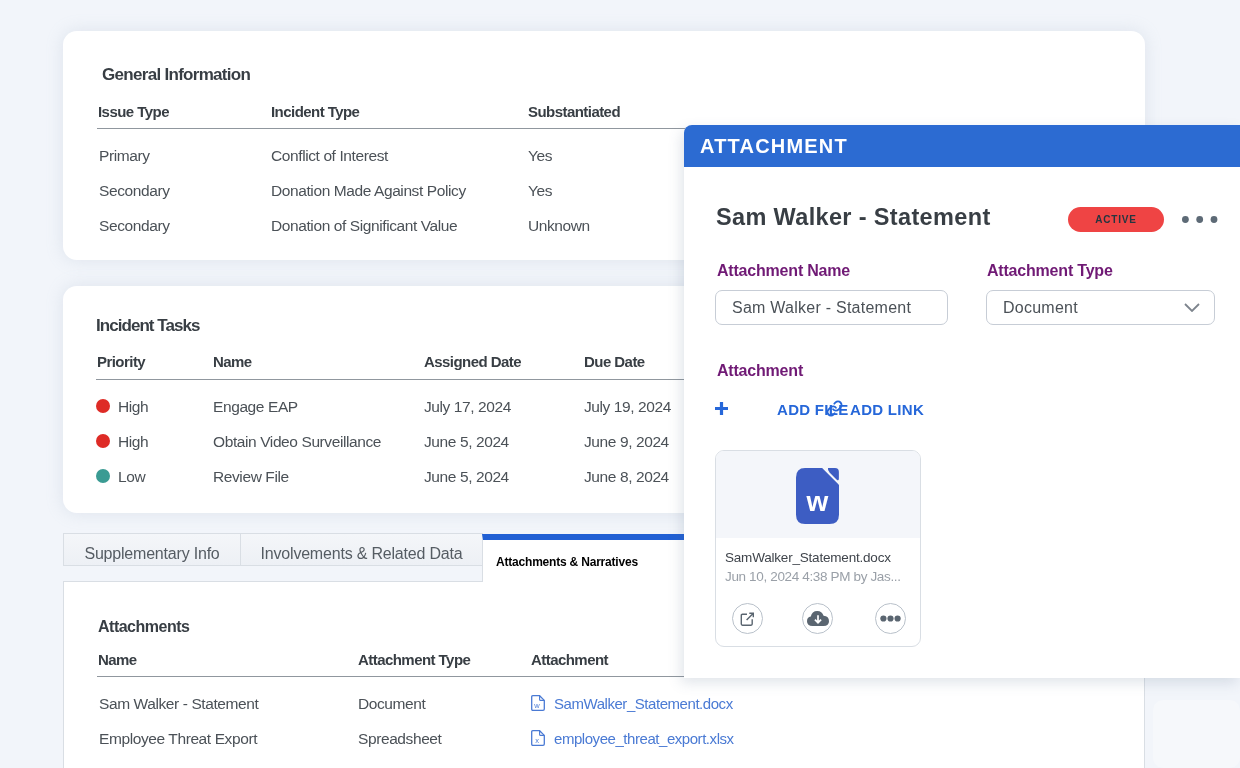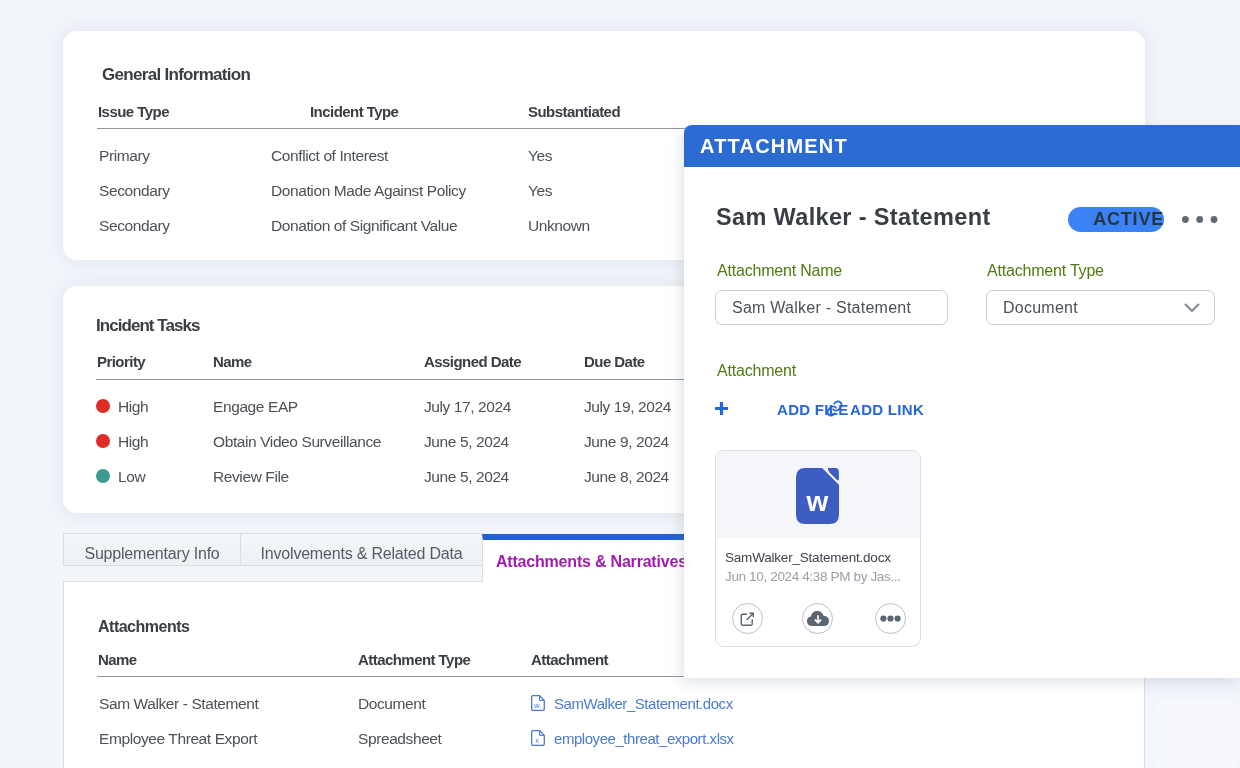--- a/index.html
+++ b/index.html
@@ -8,45 +8,45 @@
   .abs { position:absolute; }
   .card { position:absolute; background:#fff; border-radius:14px; box-shadow:0 0 18px rgba(140,158,185,0.20); }
   .ctitle { position:absolute; font-size:17px; font-weight:bold; color:#383e44; letter-spacing:-0.7px; }
   .th { position:absolute; font-size:15px; font-weight:bold; color:#383e44; letter-spacing:-0.55px; white-space:nowrap; }
   .td { position:absolute; font-size:15.5px; color:#4b5157; letter-spacing:-0.4px; white-space:nowrap; }
   .hline { position:absolute; height:1px; background:#90979e; }
   .dot { position:absolute; width:14px; height:14px; border-radius:50%; }
 
   
   .tab { position:absolute; top:533px; height:33px; background:linear-gradient(180deg,#f4f6f9 0%,#edf0f5 100%); border:1px solid #d9dee4; color:#555c63; font-size:16px; letter-spacing:-0.2px; display:flex; align-items:center; justify-content:center; padding-top:9px; }
-  .tabactive { position:absolute; top:534px; height:48px; background:#fff; border-left:1px solid #d9dee4; border-top:6px solid #2160d4; color:#a21caf; font-size:16px; letter-spacing:-0.2px; font-weight:bold; display:flex; align-items:center; padding-left:13px; padding-top:2px; }
+  .tabactive { position:absolute; top:534px; height:48px; background:#fff; border-left:1px solid #d9dee4; border-top:6px solid #2160d4; color:#000000; font-size:12px; letter-spacing:-0.2px; font-weight:bold; display:flex; align-items:center; padding-left:13px; padding-top:2px; }
   .tabcontent { position:absolute; left:63px; top:581px; width:1082px; height:187px; background:#fff; border-left:1px solid #d9dee4; border-right:1px solid #d9dee4; border-top:1px solid #d9dee4; }
 
   a.filelink { color:#4a7ad4; font-size:15px; letter-spacing:-0.45px; text-decoration:none; white-space:nowrap; }
 
   
   .panel { position:absolute; left:684px; top:125px; width:556px; height:553px; background:#fff; border-radius:8px 0 0 0; box-shadow:-3px 5px 13px rgba(80,100,130,0.17); }
   .phead { position:absolute; left:0; top:0; width:556px; height:42px; background:#2c6bd2; border-radius:8px 0 0 0; color:#fff; font-size:20px; font-weight:bold; line-height:42px; padding-left:16px; letter-spacing:1.2px; }
   .ptitle { position:absolute; left:32px; top:79px; font-size:23.5px; font-weight:bold; color:#383e44; letter-spacing:0.35px; }
-  .pill { position:absolute; left:384px; top:81.5px; width:96px; height:25px; background:#3b82f6; border-radius:13px; color:#253640; font-size:18px; font-weight:bold; letter-spacing:0.8px; text-align:right; line-height:25px; }
-  .plabel { position:absolute; font-size:16px; font-weight:normal; color:#4d7c0f; letter-spacing:-0.2px; }
+  .pill { position:absolute; left:384px; top:81.5px; width:96px; height:25px; background:#ef4444; border-radius:13px; color:#253640; font-size:10px; font-weight:bold; letter-spacing:0.8px; text-align:center; line-height:25px; }
+  .plabel { position:absolute; font-size:16px; font-weight:bold; color:#701a75; letter-spacing:-0.2px; }
   .pinput { position:absolute; height:35px; border:1px solid #c7cdd6; border-radius:7px; background:#fff; font-size:16px; color:#4b5157; letter-spacing:0.25px; line-height:33px; padding-left:16px; }
   .blueact { position:absolute; color:#2667d9; font-size:15px; font-weight:bold; letter-spacing:0.3px; white-space:nowrap; }
 
   .filecard { position:absolute; left:31px; top:325px; width:206px; height:197px; border:1px solid #d9dee4; border-radius:9px; background:#fff; }
   .fpreview { position:absolute; left:0; top:0; width:100%; height:87px; background:#f4f6fa; border-radius:8px 8px 0 0; }
   .circbtn { position:absolute; width:31px; height:31px; border:1px solid #b9c1ca; border-radius:50%; display:flex; align-items:center; justify-content:center; }
 </style>
 </head>
 <body>
 
 <div class="card" style="left:63px; top:31px; width:1082px; height:229px;"></div>
 <div class="ctitle" style="left:102px; top:65px;text-align:center;">General Information</div>
 <div class="th" style="left:98px; top:103px;">Issue Type</div>
-<div class="th" style="left:271px; top:103px;margin-left:39px;">Incident Type</div>
+<div class="th" style="left:271px; top:103px;">Incident Type</div>
 <div class="th" style="left:528px; top:103px;">Substantiated</div>
 <div class="hline" style="left:97px; top:128px; width:1048px;"></div>
 <div class="td" style="left:99px; top:147px;">Primary</div>
 <div class="td" style="left:271px; top:147px;">Conflict of Interest</div>
 <div class="td" style="left:528px; top:147px;">Yes</div>
 <div class="td" style="left:99px; top:182px;">Secondary</div>
 <div class="td" style="left:271px; top:182px;">Donation Made Against Policy</div>
 <div class="td" style="left:528px; top:182px;">Yes</div>
 <div class="td" style="left:99px; top:217px;">Secondary</div>
 <div class="td" style="left:271px; top:217px;">Donation of Significant Value</div>

